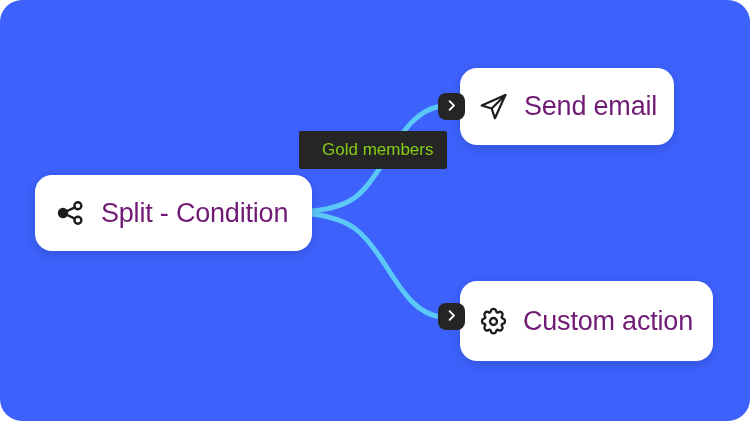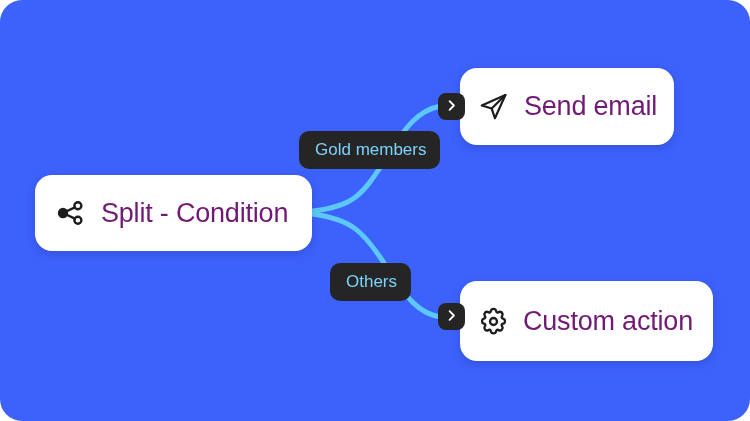--- a/index.html
+++ b/index.html
@@ -103,25 +103,25 @@
     align-items: center;
     justify-content: center;
   }
   #port-send-email   { left: 438px; top: 93px; }
   #port-custom-action{ left: 438px; top: 303px; }
 
   
   .edge-label {
     position: absolute;
     background: #252525;
-    color: #7dd3fc;
-    border-radius: 10px;
+    color: #84cc16;
+    border-radius: 2px;
     font-size: 17px;
     line-height: 1;
-    padding: 10px 14px 11px 16px;
+    padding: 10px 14px 11px 23px;
     white-space: nowrap;
   }
   #label-gold-members { left: 299px; top: 131px; }
   #label-others       { left: 330px; top: 263px; }
 </style>
 </head>
 <body>
 
 <div id="canvas">
 
@@ -182,15 +182,14 @@
   <div class="port-badge" id="port-custom-action">
     <span>
       <svg width="13" height="13" viewBox="0 0 24 24" fill="none" stroke="#ffffff" stroke-width="3.4" stroke-linecap="round" stroke-linejoin="round">
         <polyline points="8.5,4 16.5,12 8.5,20"></polyline>
       </svg>
     </span>
   </div>
 
   <div class="edge-label" id="label-gold-members">Gold members</div>
 
-  <div class="edge-label" id="label-others">Others</div>
 
 </div>
 
 </body></html>

